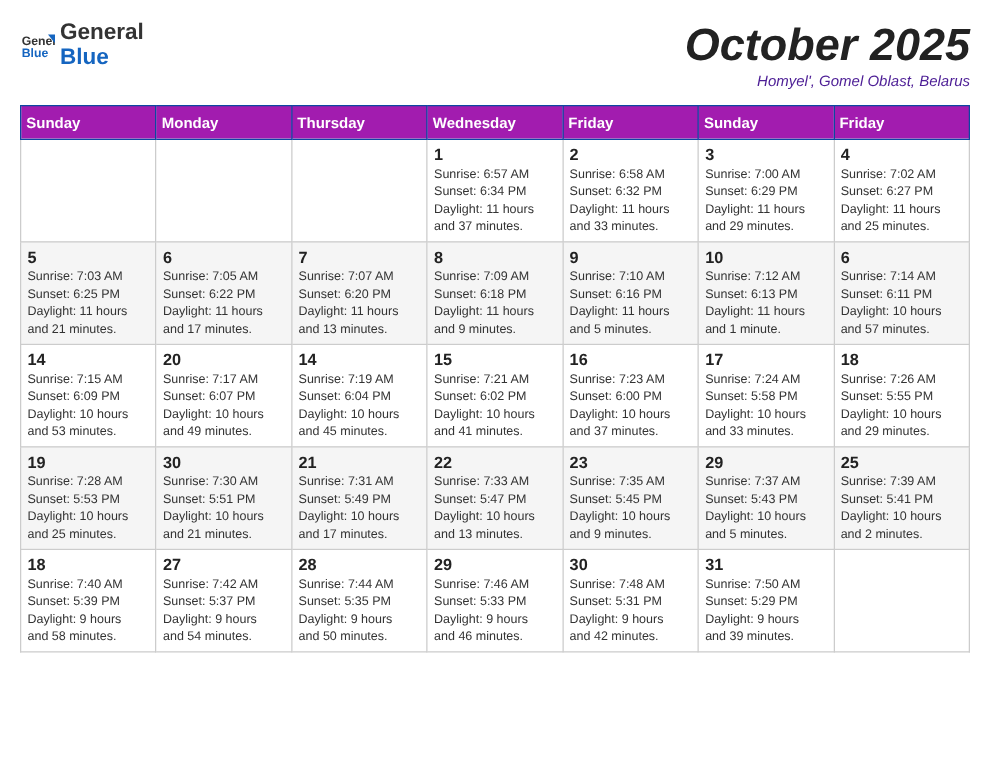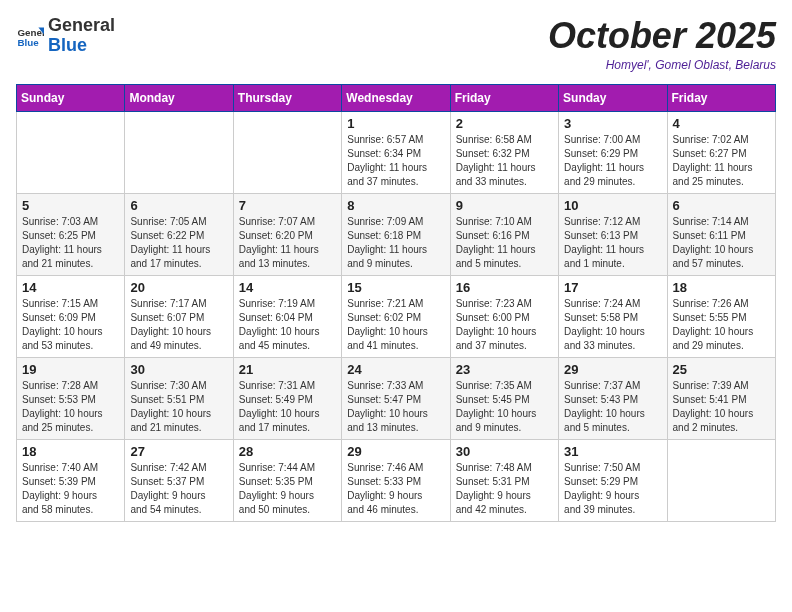--- a/index.html
+++ b/index.html
@@ -215,21 +215,21 @@
         </td>
         <td>
           <span class="day-number">30</span>
           <div class="day-info">Sunrise: 7:30 AM<br>Sunset: 5:51 PM<br>Daylight: 10 hours<br>and 21 minutes.</div>
         </td>
         <td>
           <span class="day-number">21</span>
           <div class="day-info">Sunrise: 7:31 AM<br>Sunset: 5:49 PM<br>Daylight: 10 hours<br>and 17 minutes.</div>
         </td>
         <td>
-          <span class="day-number">24</span>
+          <span class="day-number">22</span>
           <div class="day-info">Sunrise: 7:33 AM<br>Sunset: 5:47 PM<br>Daylight: 10 hours<br>and 13 minutes.</div>
         </td>
         <td>
           <span class="day-number">23</span>
           <div class="day-info">Sunrise: 7:35 AM<br>Sunset: 5:45 PM<br>Daylight: 10 hours<br>and 9 minutes.</div>
         </td>
         <td>
           <span class="day-number">29</span>
           <div class="day-info">Sunrise: 7:37 AM<br>Sunset: 5:43 PM<br>Daylight: 10 hours<br>and 5 minutes.</div>
         </td>

